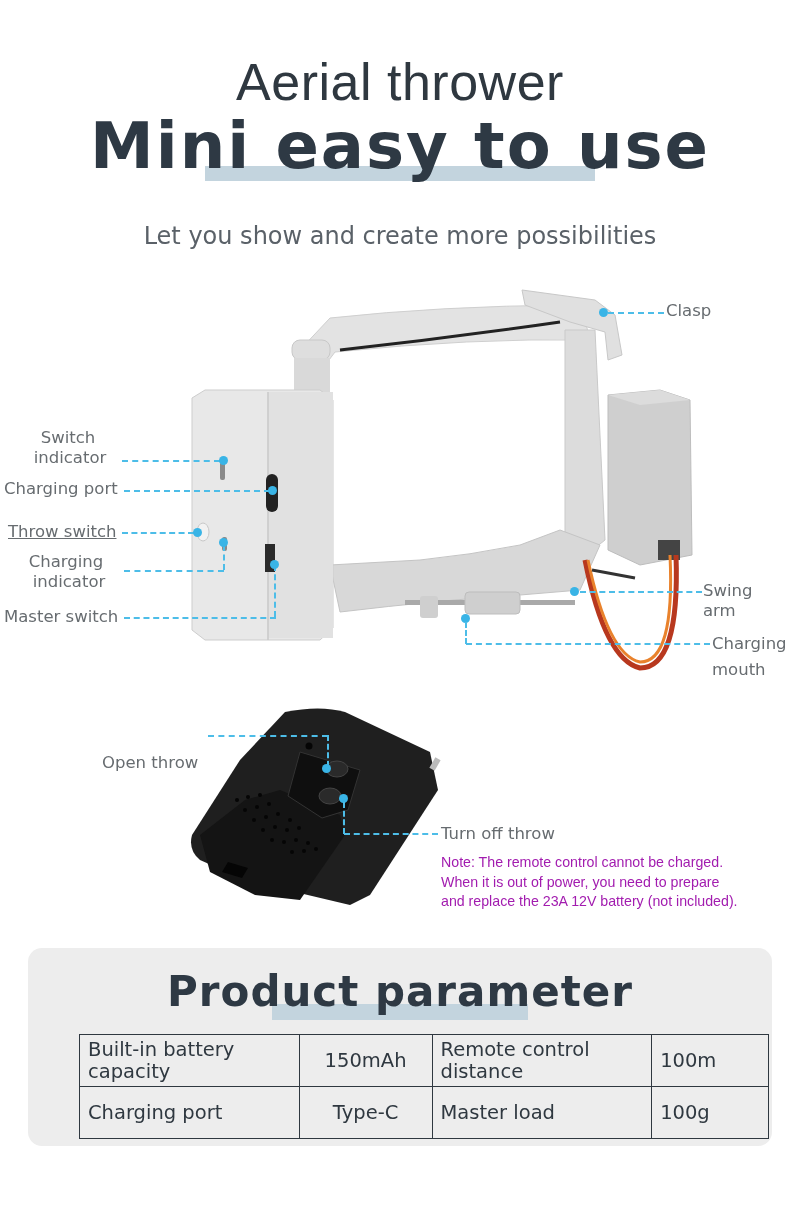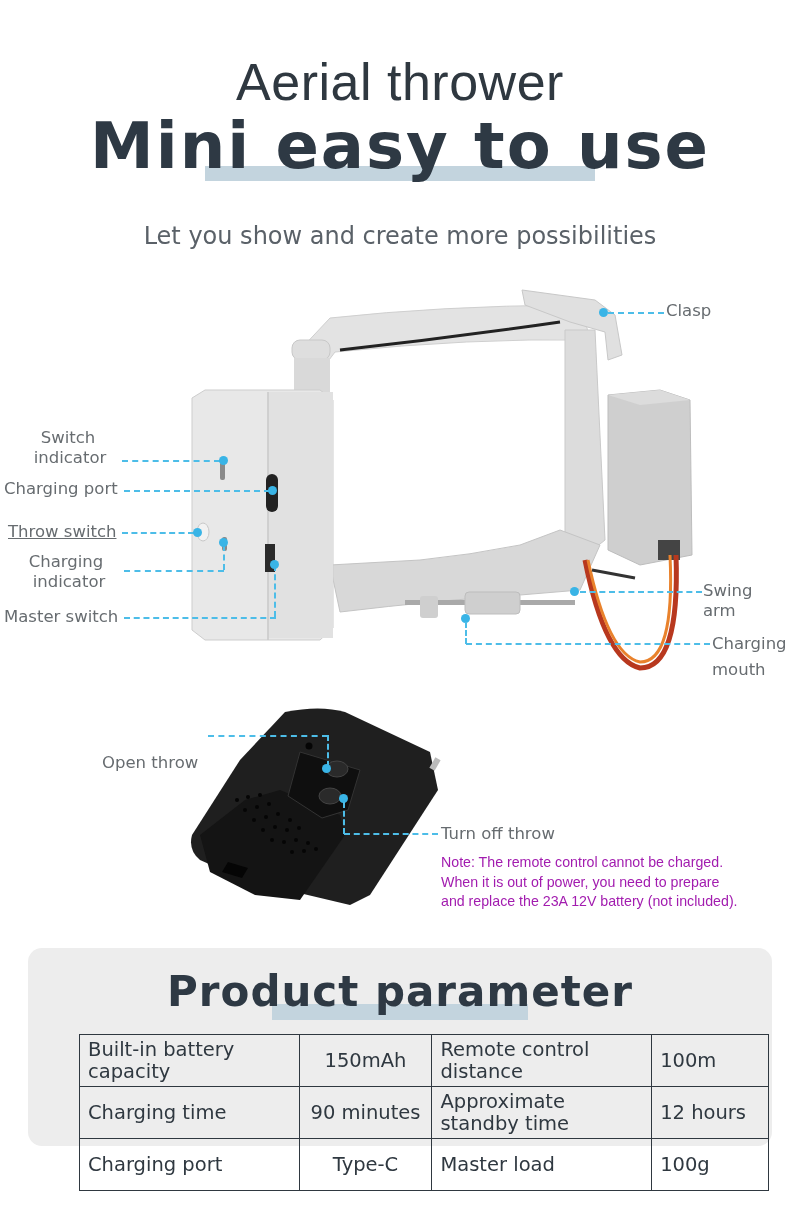--- a/index.html
+++ b/index.html
@@ -202,26 +202,20 @@
   </div>
   <table class="params">
     <tbody>
         <tr>
       <td class="k1">Built-in battery capacity</td>
       <td class="v1">150mAh</td>
       <td class="k2">Remote control distance</td>
       <td class="v2">100m</td>
     </tr>
     <tr>
-      <td class="k1">Charging time</td>
-      <td class="v1">90 minutes</td>
-      <td class="k2">Approximate standby time</td>
-      <td class="v2">12 hours</td>
-    </tr>
-    <tr>
       <td class="k1">Charging port</td>
       <td class="v1">Type-C</td>
       <td class="k2">Master load</td>
       <td class="v2">100g</td>
     </tr>
   </tbody>
     </table>
 </div>
 
 </body></html>

